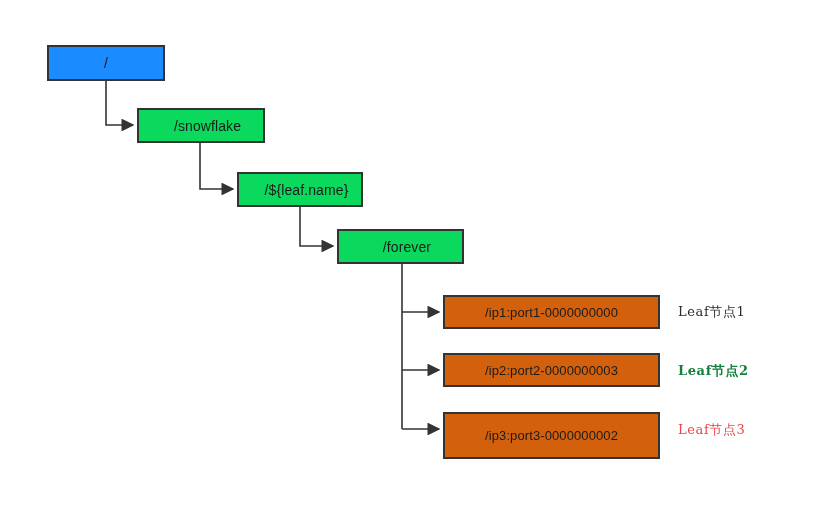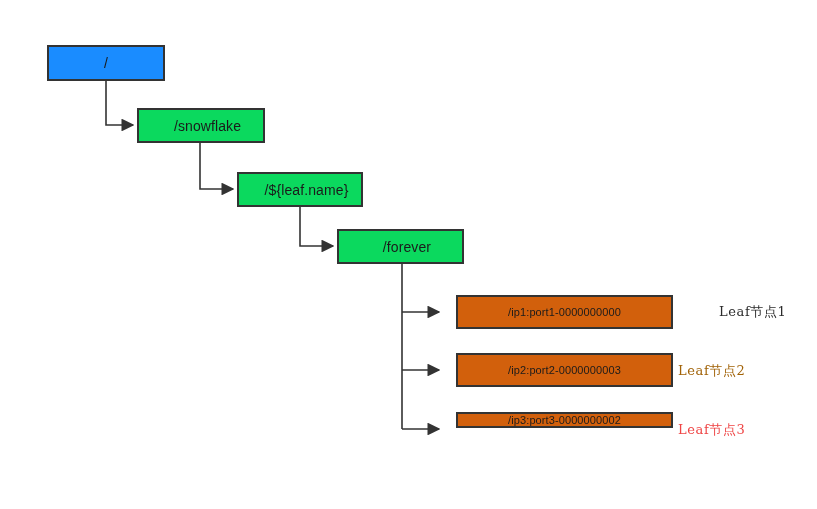--- a/index.html
+++ b/index.html
@@ -40,22 +40,21 @@
   }
   .node-root {
     background: #1a8cff;
   }
   .node-znode {
     background: #0bd95e;
     padding-left: 13px;
   }
   .node-leaf {
     background: #d2600c;
-    font-size: 11px;
-    margin-left: 13px;
+    font-size: 13px;
   }
   .side-label {
     position: absolute;
     font-family: "DejaVu Serif", serif;
     font-size: 13px;
     color: #2b2b2b;
     white-space: nowrap;
     letter-spacing: 0.6px;
   }
 </style>
@@ -103,23 +102,23 @@
   </div>
 
   <div class="node node-leaf" style="left: 443px; top: 295px; width: 217px; height: 34px; background: rgb(210, 96, 12); border-color: rgb(51, 51, 51);">
     <span>/ip1:port1-0000000000</span>
   </div>
 
   <div class="node node-leaf" style="left: 443px; top: 353px; width: 217px; height: 34px; background: rgb(210, 96, 12); border-color: rgb(51, 51, 51);">
     <span>/ip2:port2-0000000003</span>
   </div>
 
-  <div class="node node-leaf" style="left: 443px; top: 412px; width: 217px; height: 16px; background: rgb(210, 96, 12); border-color: rgb(51, 51, 51);">
+  <div class="node node-leaf" style="left: 443px; top: 412px; width: 217px; height: 47px; background: rgb(210, 96, 12); border-color: rgb(51, 51, 51);">
     <span>/ip3:port3-0000000002</span>
   </div>
 
-  <div class="side-label" style="left: 678px; top: 303px; color: rgb(43, 43, 43); margin-left: 41px;">Leaf节点1</div>
+  <div class="side-label" style="left: 678px; top: 303px; color: rgb(43, 43, 43);">Leaf节点1</div>
 
-  <div class="side-label" style="left: 678px; top: 362px; color: #a16207;">Leaf节点2</div>
+  <div class="side-label" style="left: 678px; top: 362px; color: #15803d; font-weight: bold;">Leaf节点2</div>
 
   <div class="side-label" style="left: 678px; top: 421px; color: #ef4444;">Leaf节点3</div>
 
 </div>
 
 </body></html>

